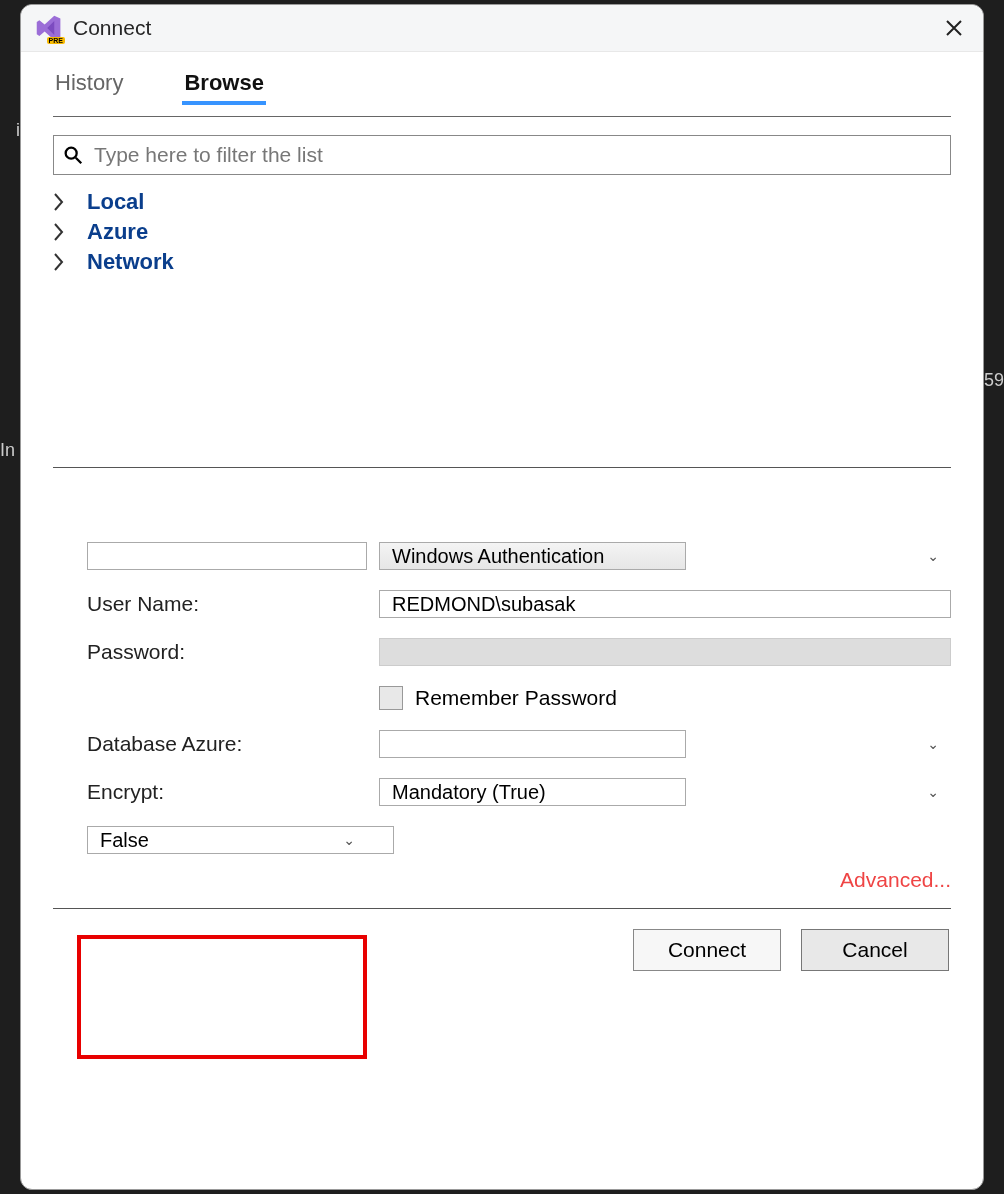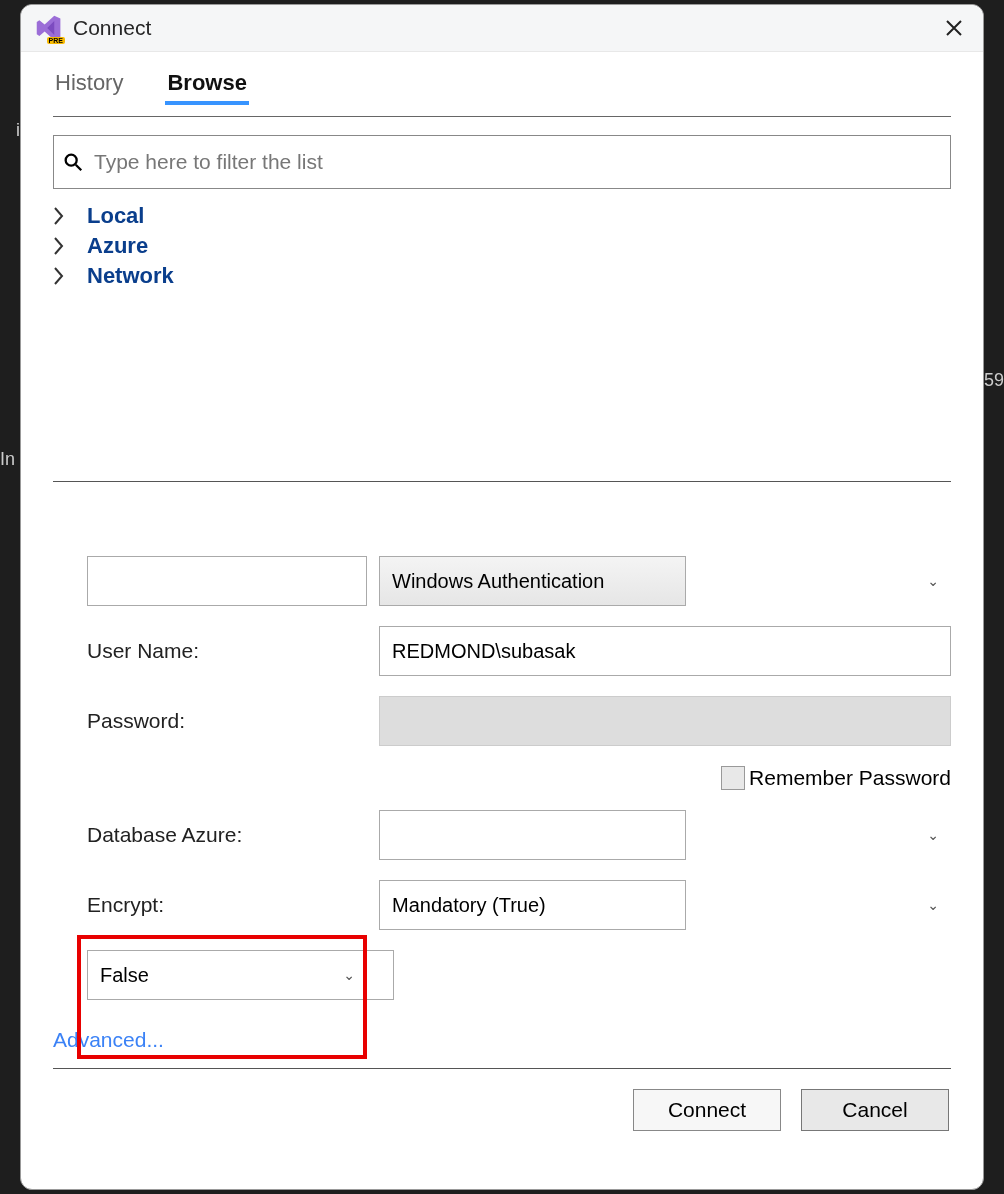--- a/index.html
+++ b/index.html
@@ -61,21 +61,21 @@
       display: flex; align-items:center; justify-content:center;
       cursor: pointer;
     }
     .close-btn svg { width: 20px; height: 20px; }
     .content {
       padding: 12px 32px 0 32px;
       display: flex;
       flex-direction: column;
       flex: 1;
     }
-    .tabs { display: flex; gap: 40px; }
+    .tabs { display: flex; gap: 57px; }
     .tab {
       font-size: 22px;
       padding: 6px 2px 8px;
       color: #666;
       cursor: pointer;
       position: relative;
     }
     .tab.active {
       font-weight: 700;
       color: #111;
@@ -88,21 +88,21 @@
       background: #3794ff;
     }
     .hr1 {
       border: none;
       border-top: 1px solid #666;
       margin-top: 12px;
     }
     .filter-box {
       margin-top: 18px;
       border: 1px solid #888;
-      height: 54px;
+      height: 40px;
       display: flex;
       align-items: center;
       padding: 0 8px;
     }
     .filter-box svg { width: 22px; height: 22px; margin-right: 10px; }
     .filter-input {
       border: none;
       outline: none;
       font-size: 21px;
       color: #444;
@@ -137,21 +137,21 @@
       column-gap: 12px;
       row-gap: 20px;
       align-items: center;
       padding-left: 34px;
     }
     .form-label {
       font-size: 21px;
       color: #222;
     }
     .txt, .sel {
-      height: 50px;
+      height: 28px;
       border: 1px solid #aaa;
       font-size: 20px;
       padding: 0 12px;
       background: #fff;
     }
     .txt.disabled { background: #ddd; border-color:#ccc; }
     .sel {
       appearance: none;
       padding-right: 28px;
       position: relative;
@@ -163,44 +163,43 @@
       top: 50%;
       transform: translateY(-50%);
       pointer-events: none;
       color: #555;
       font-size: 14px;
     }
     .auth-sel { background: linear-gradient(#f4f4f4,#e6e6e6); }
     .checkbox-row {
       display: flex;
       align-items: center;
-      gap: 4px;
-      justify-content: flex-end;
+      gap: 12px;
     }
     .chk {
       width: 24px; height: 24px;
       border: 1px solid #999;
       background: #e8e8e8;
     }
     .chk-label { font-size: 21px; }
     .highlight-box {
       position: absolute;
       border: 4px solid #e80000;
       left: 56px;
       top: 930px;
       width: 290px;
       height: 124px;
       z-index: 20;
       pointer-events: none;
     }
     .adv-link {
-      text-align: left;
-      margin-top: 28px;
+      text-align: right;
+      margin-top: 14px;
       font-size: 21px;
-      color: #3b82f6;
+      color: #ef4444;
       cursor: pointer;
     }
     .hr3 {
       border: none;
       border-top: 1px solid #555;
       margin-top: 16px;
     }
     .button-row {
       display: flex;
       justify-content: flex-end;
@@ -215,21 +214,21 @@
       border: 1px solid #888;
       background: #f7f7f7;
       cursor: pointer;
     }
     .btn.cancel { background: #e8e8e8; border-color:#777; }
   </style>
 </head>
 <body>
 
 <div class="bg-text" style="top:120px;left:16px">ie</div>
-<div class="bg-text" style="top:449px;left:0">In</div>
+<div class="bg-text" style="top:440px;left:0">In</div>
 <div class="bg-text" style="top:370px;right:0">59</div>
 
 <div class="dialog">
   <div class="titlebar">
     <div class="vs-logo">
       <svg viewBox="0 0 32 32">
           <path fill="#9b6dd7" d="M22 2l7 3v22l-7 3-11-10-6 5-3-2V9l3-2 6 5L22 2z"></path>
           <path fill="#7c4bc0" d="M22 8v16l-8-8 8-8z"></path>
         </svg>
       <span class="pre-badge">PRE</span>

